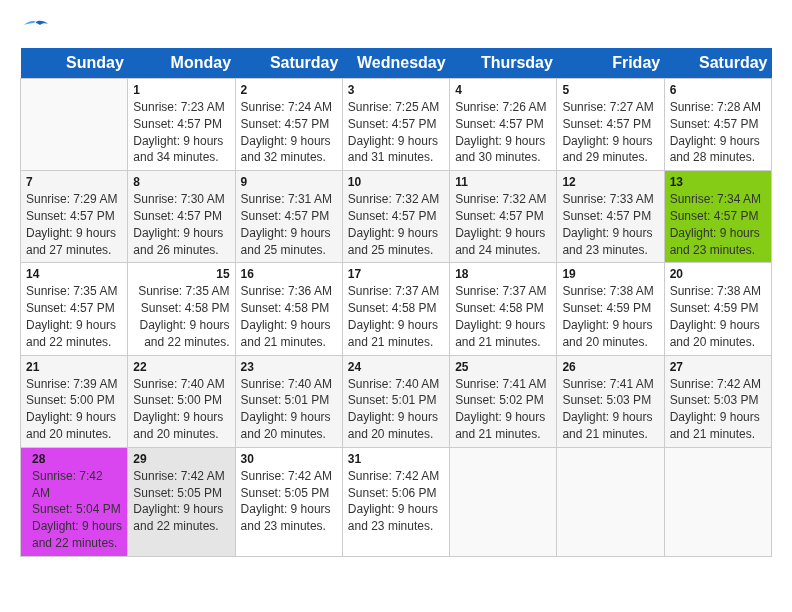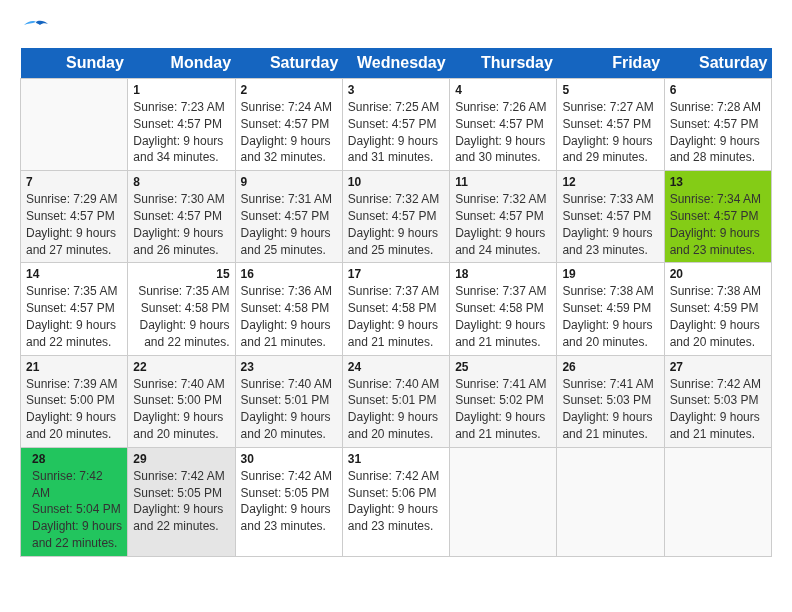--- a/index.html
+++ b/index.html
@@ -225,21 +225,21 @@
         <td style="background: rgb(245, 245, 245);">
           <span class="day-num">26</span>
           <div class="day-info">Sunrise: 7:41 AM<br>Sunset: 5:03 PM<br>Daylight: 9 hours<br>and 21 minutes.</div>
         </td>
         <td style="background: rgb(245, 245, 245);">
           <span class="day-num">27</span>
           <div class="day-info">Sunrise: 7:42 AM<br>Sunset: 5:03 PM<br>Daylight: 9 hours<br>and 21 minutes.</div>
         </td>
       </tr>
       <tr>
-        <td style="background: #22c55e; padding-left: 11px;">
+        <td style="background: #d946ef; padding-left: 11px;">
           <span class="day-num">28</span>
           <div class="day-info">Sunrise: 7:42 AM<br>Sunset: 5:04 PM<br>Daylight: 9 hours<br>and 22 minutes.</div>
         </td>
         <td style="background: #e5e5e5;">
           <span class="day-num">29</span>
           <div class="day-info">Sunrise: 7:42 AM<br>Sunset: 5:05 PM<br>Daylight: 9 hours<br>and 22 minutes.</div>
         </td>
         <td style="background: rgb(255, 255, 255);">
           <span class="day-num">30</span>
           <div class="day-info">Sunrise: 7:42 AM<br>Sunset: 5:05 PM<br>Daylight: 9 hours<br>and 23 minutes.</div>

